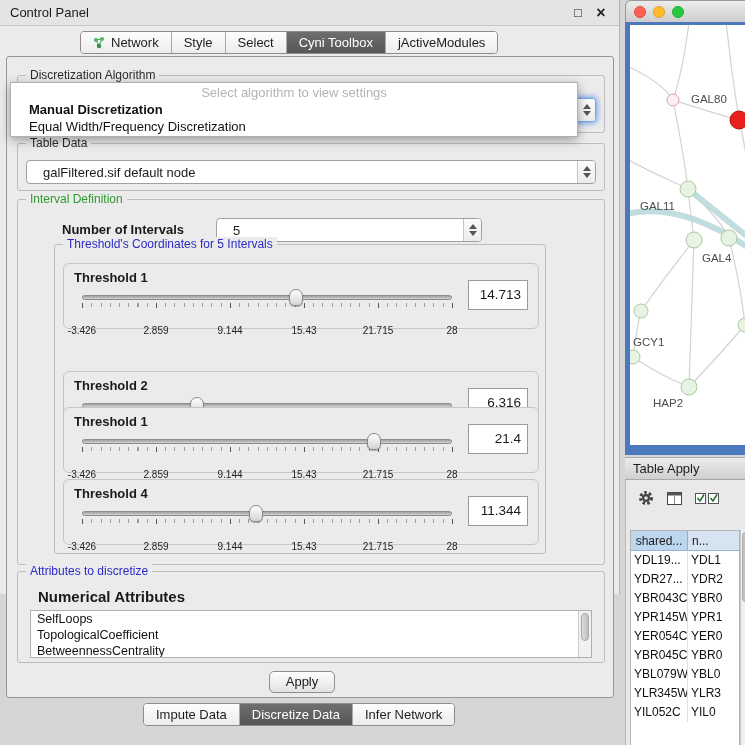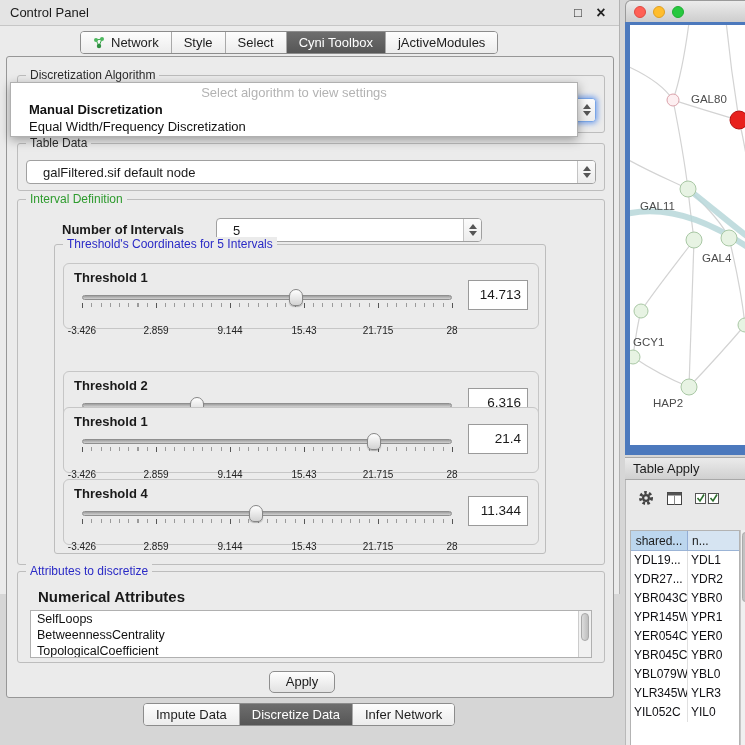--- a/index.html
+++ b/index.html
@@ -265,22 +265,22 @@
         </div>
       </div>
     </div>
 
     <div class="group" id="attr-group">
       <span class="gtitle blue">Attributes to discretize</span>
       <span id="attr-subtitle">Numerical Attributes</span>
       <div id="attr-list">
         <div id="attr-items">
             <div class="attr-item">SelfLoops</div>
+            <div class="attr-item">TopologicalCoefficient</div>
             <div class="attr-item">BetweennessCentrality</div>
-            <div class="attr-item">TopologicalCoefficient</div>
           </div>
         <div id="attr-scroll">
           <div id="attr-thumb"></div>
         </div>
       </div>
     </div>
 
     <div id="apply-btn">Apply</div>
   </div>
 

